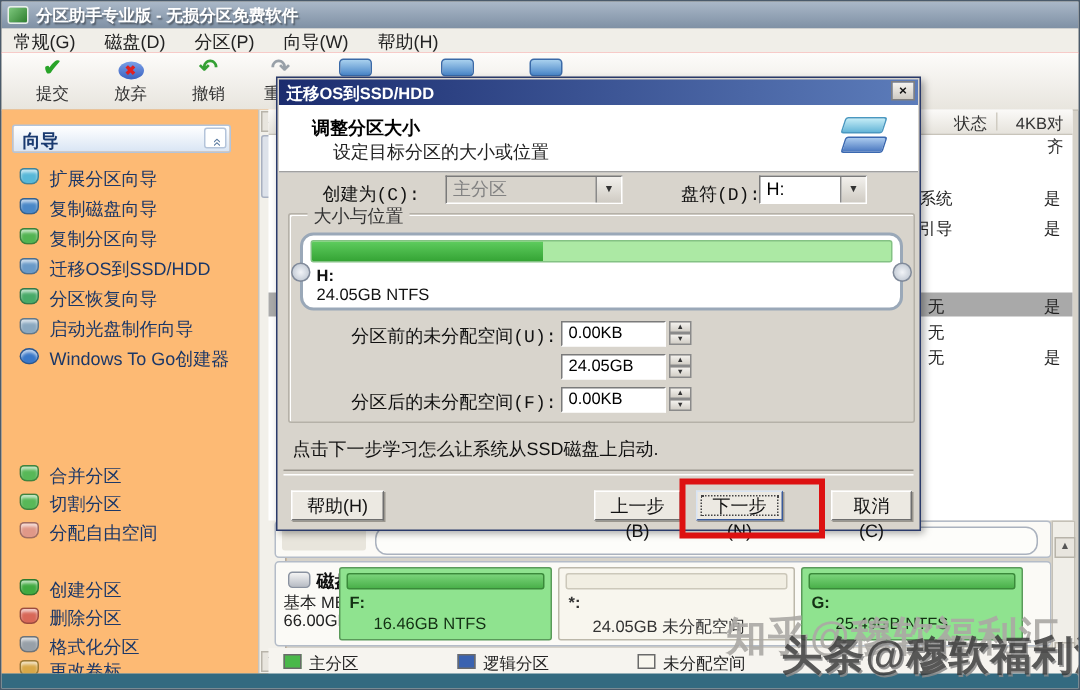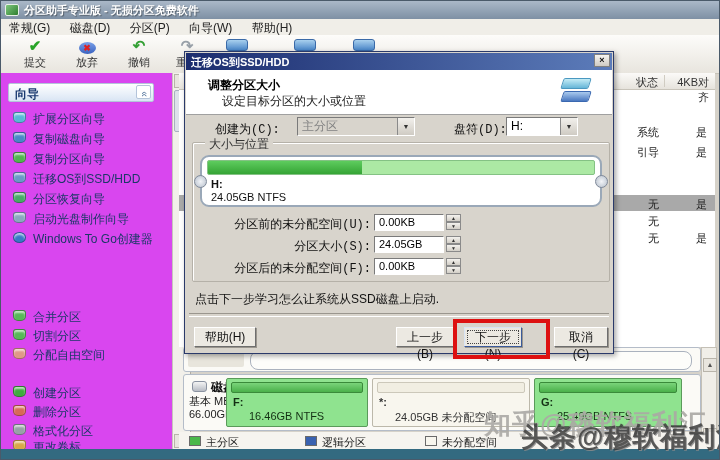--- a/index.html
+++ b/index.html
@@ -27,21 +27,21 @@
   .tlabel { display:block; font-size:11px; color:#333; }
   .ic-check { color:#28a428; }
   .ic-discard { display:inline-block; width:17px; height:12px; background:linear-gradient(#7aa0e8,#3a62c0);
     border-radius:50%; color:#e02020; font-size:9px; line-height:12px; }
   .ic-undo { color:#34a034; }
   .ic-redo { color:#98a0a8; }
   .tool-stub { position:absolute; top:4px; width:22px; height:12px; border-radius:3px;
     background:linear-gradient(#a8d0ee,#4a86c8); border:1px solid #3a6aa8; box-sizing:border-box; }
 
   
-  .sidebar { position:absolute; left:0; top:72px; width:190px; bottom:10px; background:#d946ef;
+  .sidebar { position:absolute; left:0; top:72px; width:190px; bottom:10px; background:#fdba74;
     border-right:1px solid #b0aca4; box-sizing:border-box; overflow:hidden; }
   .panel-hd { position:absolute; left:7px; width:146px; height:19px;
     background:linear-gradient(#ffffff,#d9e5f4); border:1px solid #b4c4da; border-radius:2px; box-sizing:border-box; }
   .ph-label { position:absolute; left:6px; top:2px; font-weight:bold; color:#1a3a70; font-size:12px; }
   .collapse-btn { position:absolute; right:2px; top:1px; width:15px; height:14px; background:#fff;
     border:1px solid #b4c4da; border-radius:2px; box-sizing:border-box; color:#5a7aa0; text-align:center; }
   .chev { display:inline-block; transform:rotate(90deg); font-size:10px; line-height:12px; }
   .side-item { position:absolute; left:12px; width:148px; height:19px; cursor:pointer; }
   .si-icon { position:absolute; left:0; top:3px; width:13px; height:11px; border-radius:3px 3px 5px 5px;
     border:1px solid rgba(0,0,0,.28); box-sizing:border-box;
@@ -55,21 +55,21 @@
 
   
   .ptable { position:absolute; left:178px; top:72px; right:4px; height:274px; background:#fff; }
   .pt-header { position:absolute; left:0; top:0; right:0; height:16px;
     background:linear-gradient(#fbfaf8,#e6e3dc); border-bottom:1px solid #c8c4ba; font-size:11px; color:#333; }
   .pt-h-status { position:absolute; right:50px; top:2px; width:70px; text-align:right; padding-right:6px;
     border-right:1px solid #d0ccc2; height:12px; }
   .pt-h-align { position:absolute; right:6px; top:2px; width:42px; text-align:right; }
   .pt-row { position:absolute; left:0; right:0; height:16px; font-size:11px; color:#222; }
   .pt-row.sel { background:#a9a9a9; }
-  .pt-st { position:absolute; right:56px; top:2px; width:70px; text-align:right; }
+  .pt-st { position:absolute; right:56px; top:2px; width:70px; text-align:center; }
   .pt-al { position:absolute; right:8px; top:2px; width:40px; text-align:right; }
 
   
   .disk1 { position:absolute; left:182px; top:346px; width:518px; height:25px; background:#fbfaf6;
     border:1px solid #b4bcc8; border-radius:3px; box-sizing:border-box; }
   .d1-stub { position:absolute; left:4px; top:4px; width:56px; height:15px; background:#e8e5dc; border-radius:2px; }
   .d1-bar { position:absolute; left:66px; right:8px; top:3px; height:17px; background:#fdfdfa;
     border:1px solid #aab2be; border-radius:8px; }
   .disk2 { position:absolute; left:182px; top:373px; width:518px; height:57px; background:#fbfaf6;
     border:1px solid #b4bcc8; border-radius:3px; box-sizing:border-box; }
@@ -370,21 +370,20 @@
         <span class="bar-handle" style="right:-8px"></span>
       </div>
 
       <span class="fld-label" style="left:18px;top:73px;width:160px;text-align:right">分区前的未分配空间(U):</span>
       <span class="fld-input" style="top:71px">0.00KB</span>
       <span class="spinner" style="top:71px">
         <span class="spin-btn" style="top:0">▲</span>
         <span class="spin-btn" style="top:8px">▼</span>
       </span>
 
-      <span class="fld-label" style="left:18px;top:95px;width:160px;text-align:right">分区大小(S):</span>
       <span class="fld-input" style="top:93px">24.05GB</span>
       <span class="spinner" style="top:93px">
         <span class="spin-btn" style="top:0">▲</span>
         <span class="spin-btn" style="top:8px">▼</span>
       </span>
 
       <span class="fld-label" style="left:18px;top:117px;width:160px;text-align:right">分区后的未分配空间(F):</span>
       <span class="fld-input" style="top:115px">0.00KB</span>
       <span class="spinner" style="top:115px">
         <span class="spin-btn" style="top:0">▲</span>

